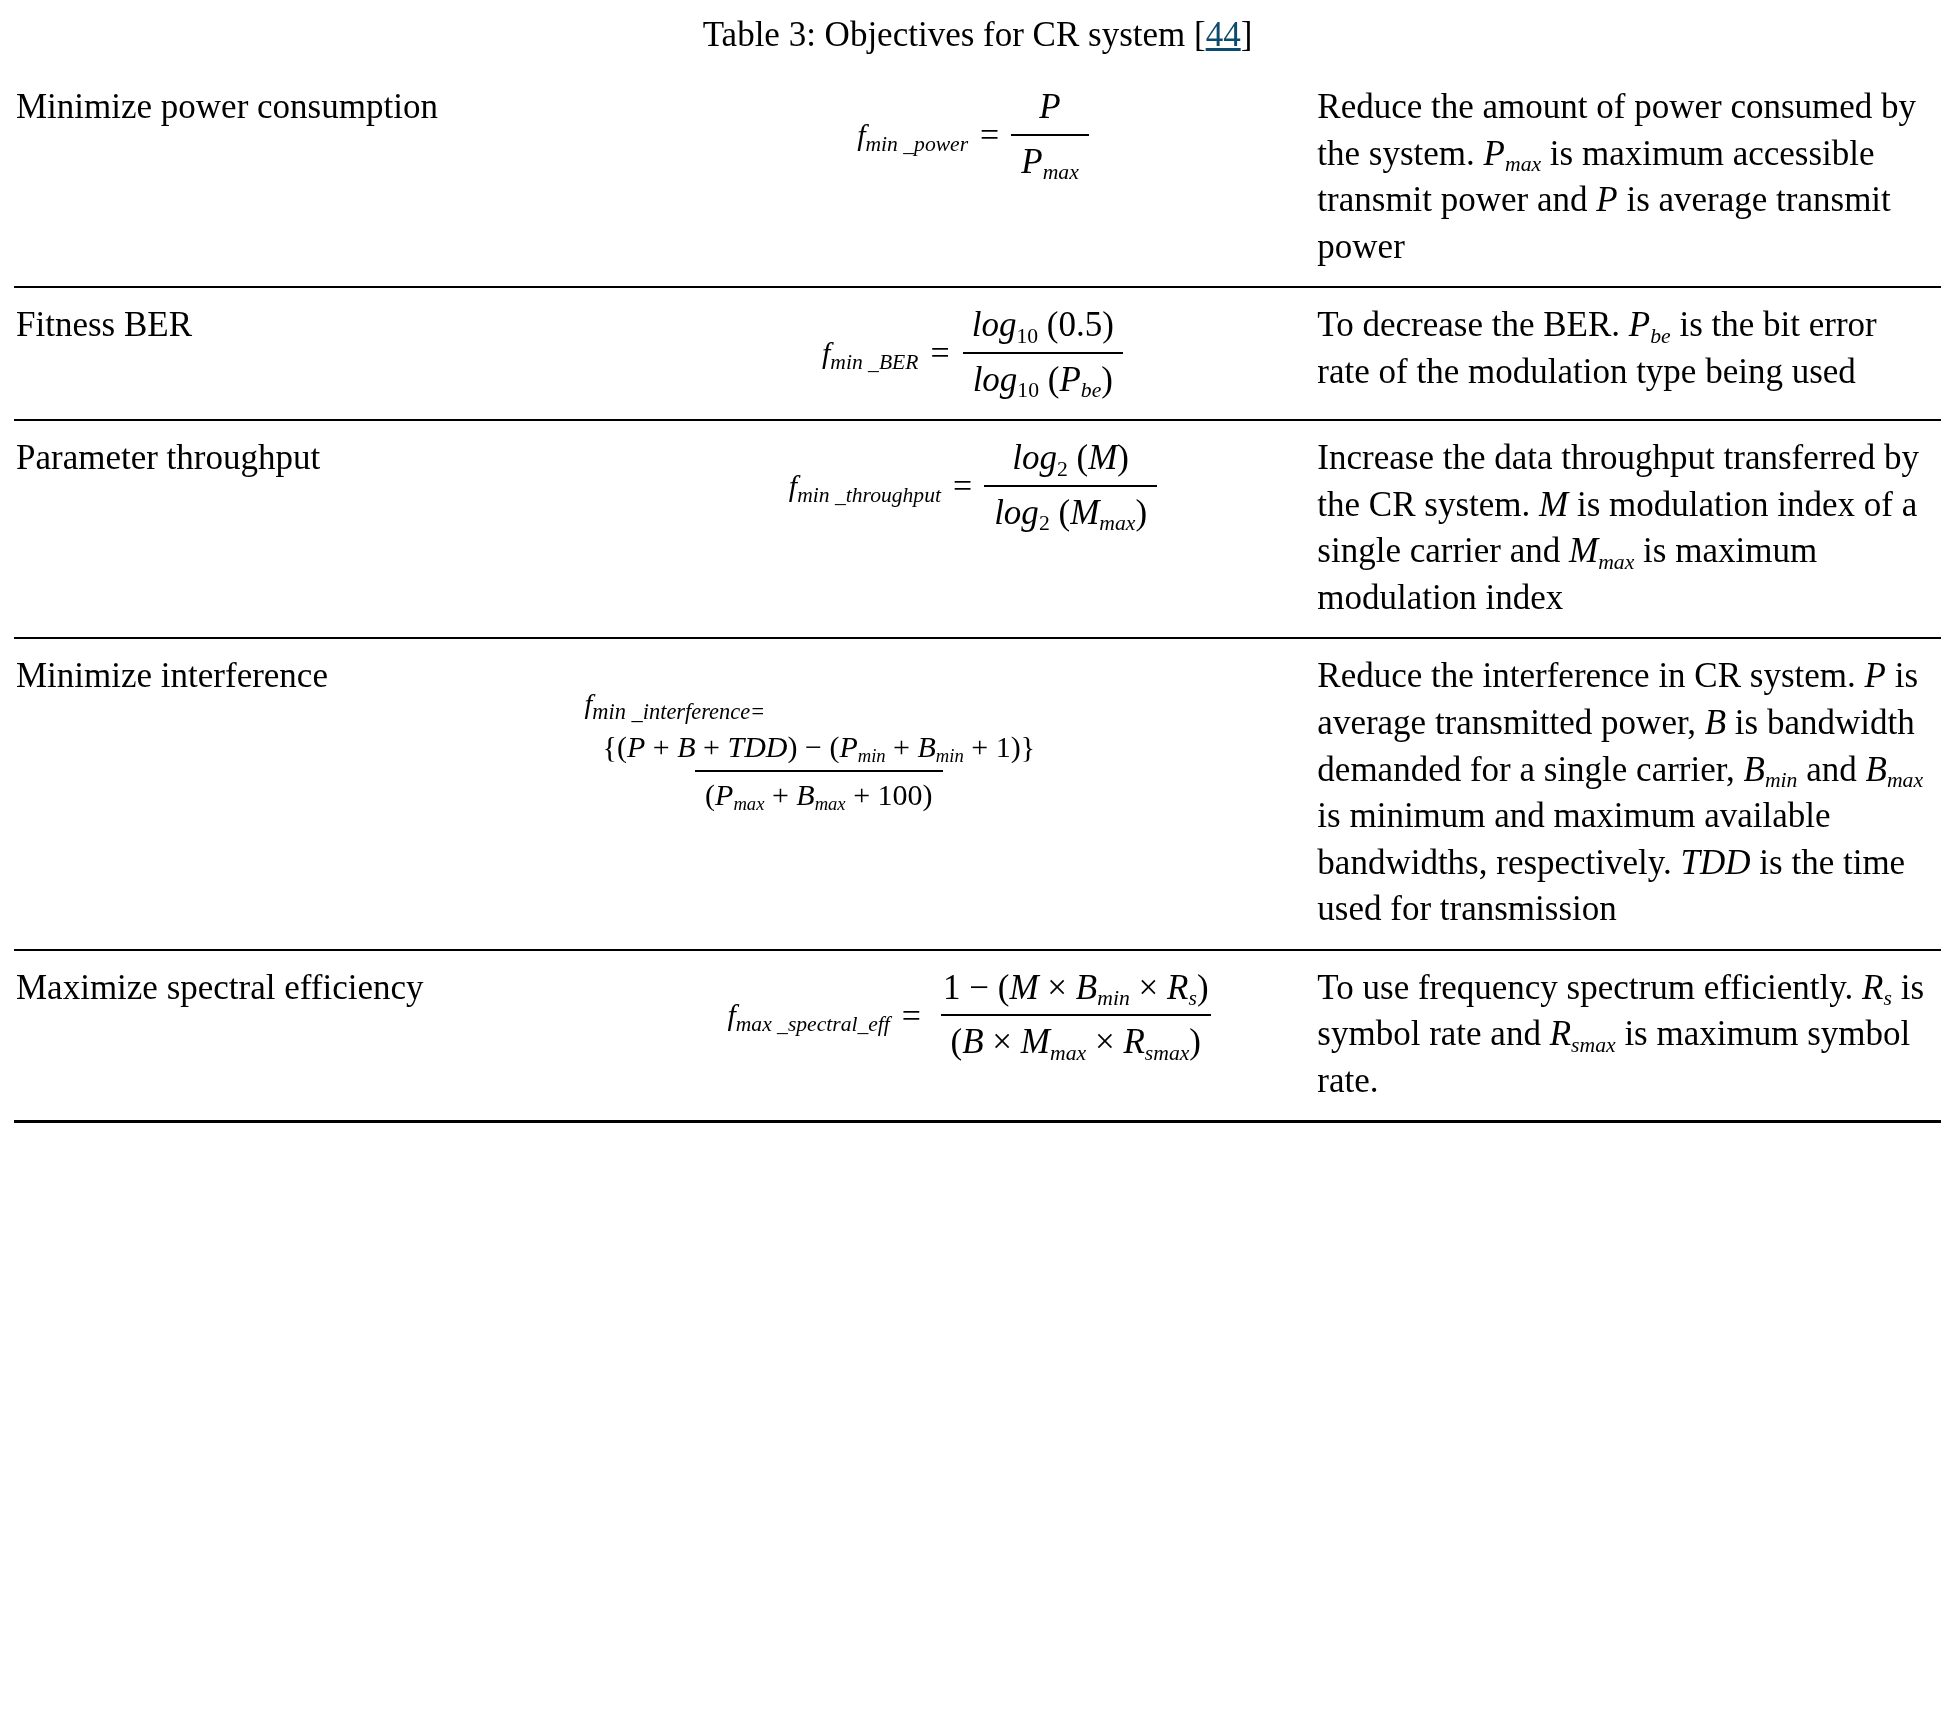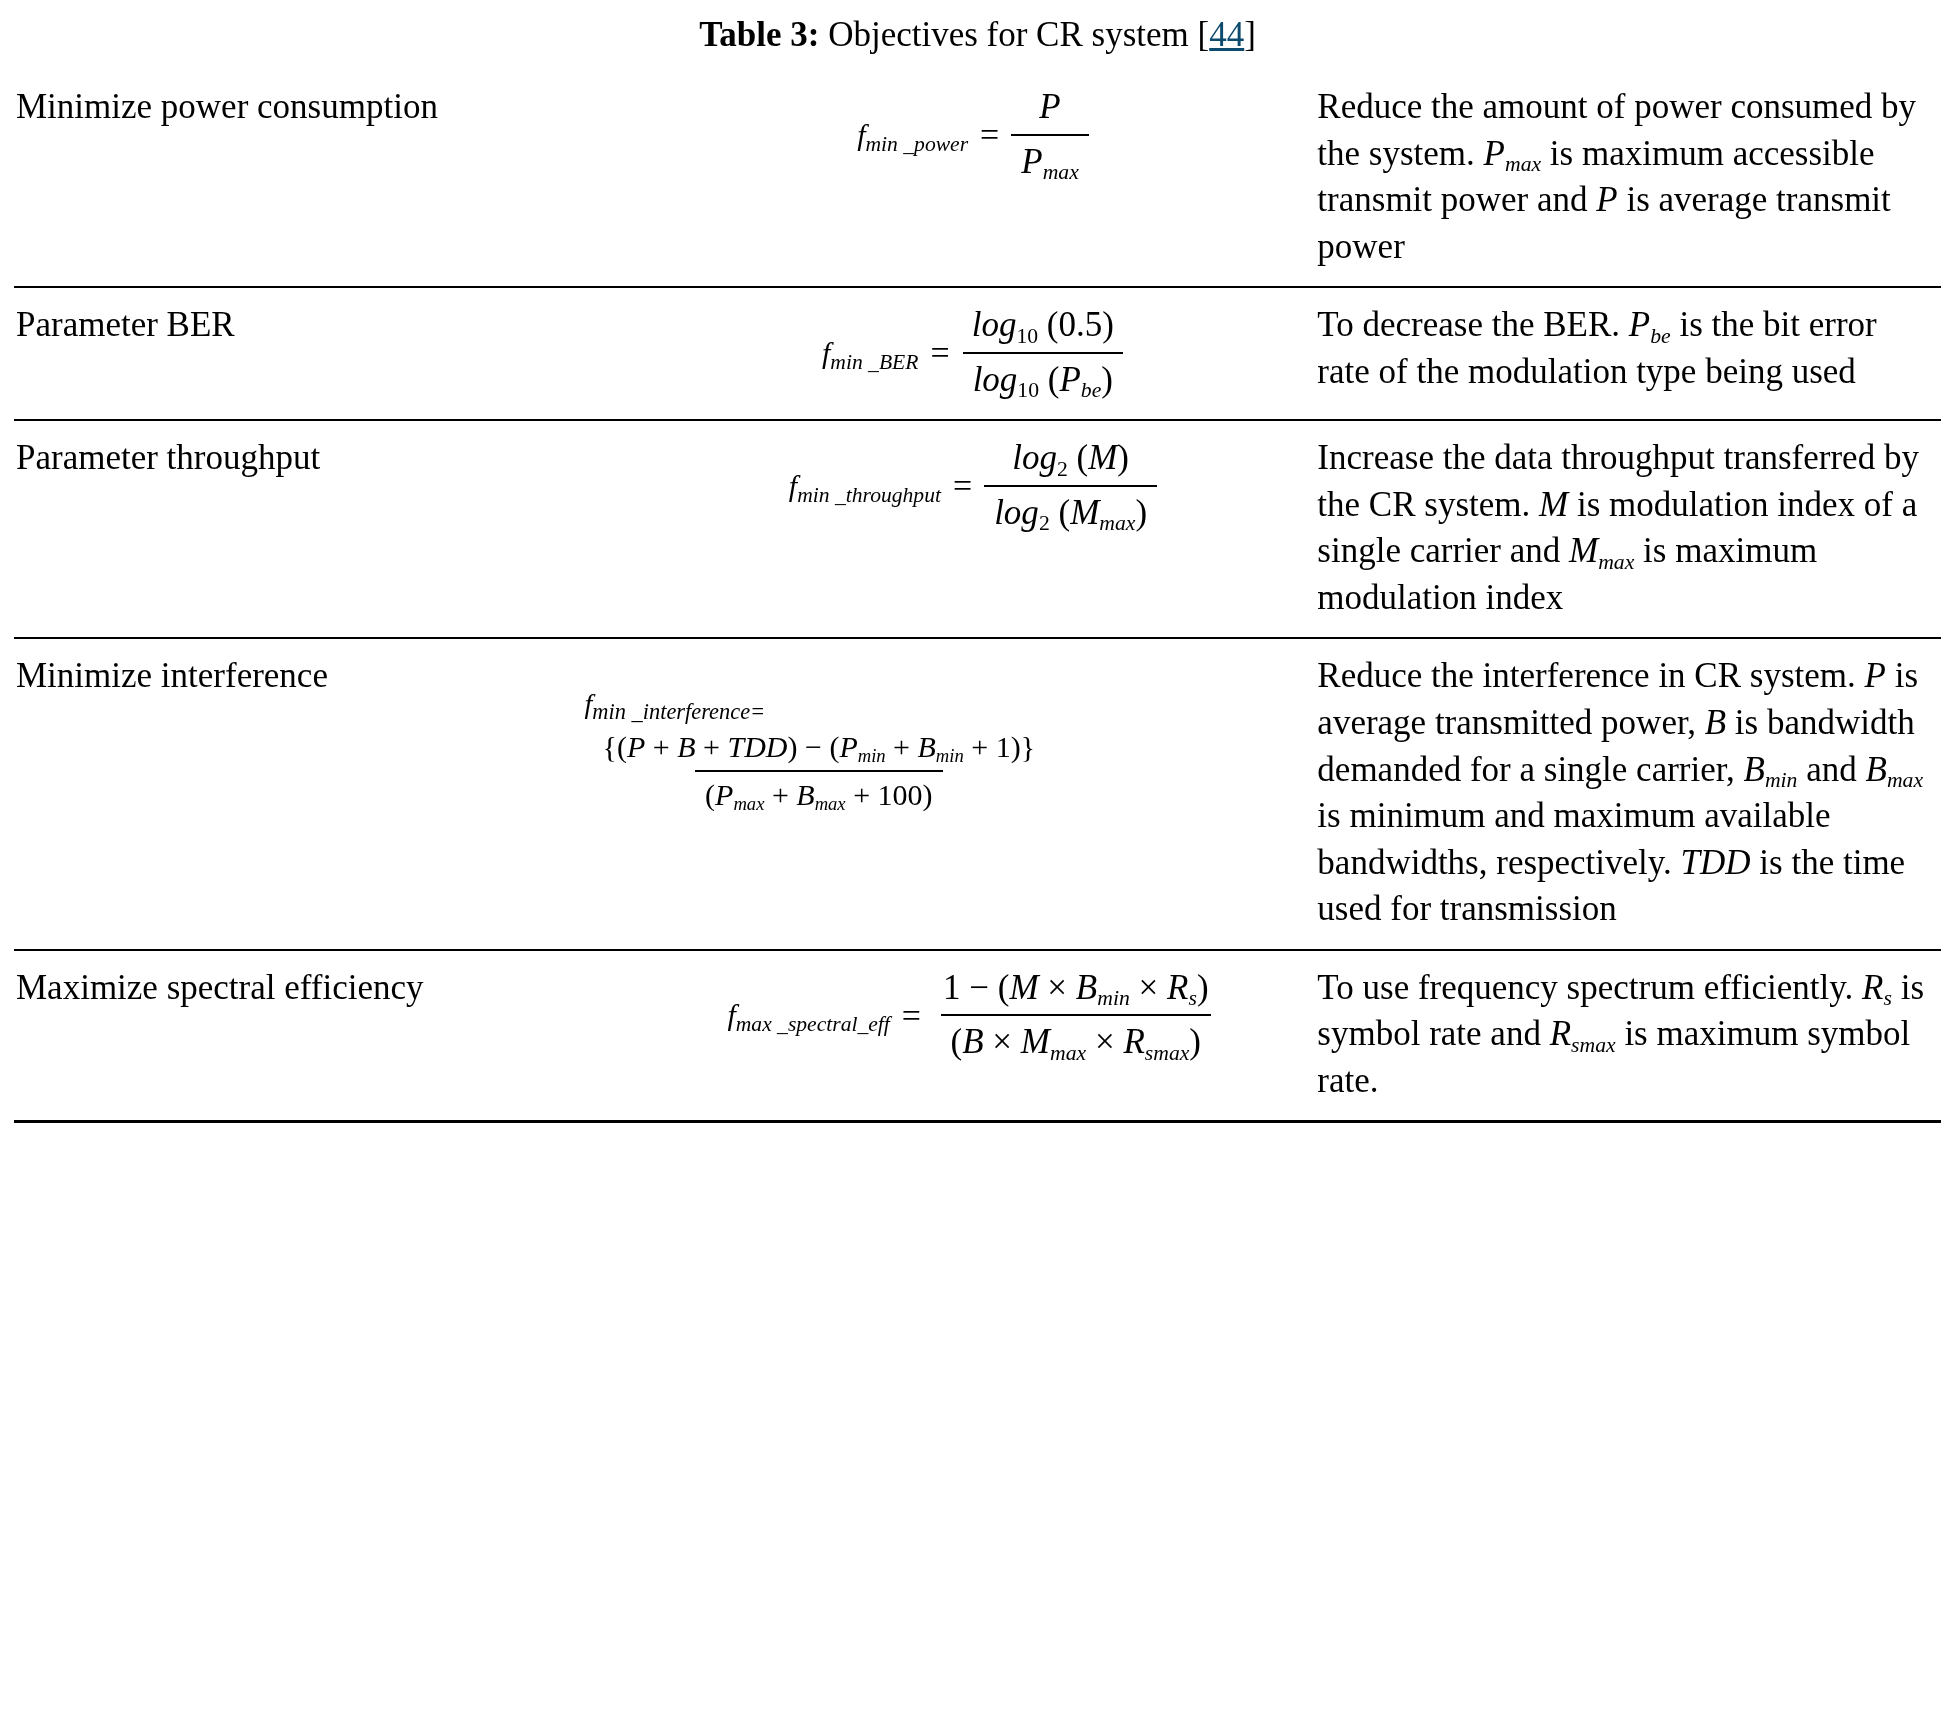--- a/index.html
+++ b/index.html
@@ -18,21 +18,21 @@
     padding: 8px 14px 0 14px;
   }
   .caption {
     text-align: center;
     font-size: 35px;
     line-height: 1.2;
     margin: 6px 0 14px 0;
     white-space: nowrap;
   }
   .caption .cap-label {
-    font-weight: bold;
+    font-weight: normal;
   }
   .caption .cap-text {
     font-weight: normal;
   }
   .cite {
     color: #0c4a6e;
   }
   table.tbl {
     width: 100%;
     border-collapse: collapse;
@@ -172,21 +172,21 @@
             <span class="den"><i>P</i><sub>max</sub></span>
           </span>
         </div>
       </td>
       <td class="cell-desc">
         <span class="desc-txt">Reduce the amount of power consumed by the system. <i>P</i><sub>max</sub> is maximum accessible transmit power and <i>P</i> is average transmit power</span>
       </td>
     </tr>
 
     <tr class="row">
-      <td class="cell-param">Parameter BER</td>
+      <td class="cell-param">Fitness BER</td>
       <td>
         <div class="formula">
           <span class="fname"><i>f</i><span class="fsub">min&nbsp;_<i>BER</i></span></span>
           <span class="eq">=</span>
           <span class="frac">
             <span class="num"><i>log</i><sub class="up">10</sub> (0.5)</span>
             <span class="den"><i>log</i><sub class="up">10</sub> (<i>P</i><sub>be</sub>)</span>
           </span>
         </div>
       </td>

